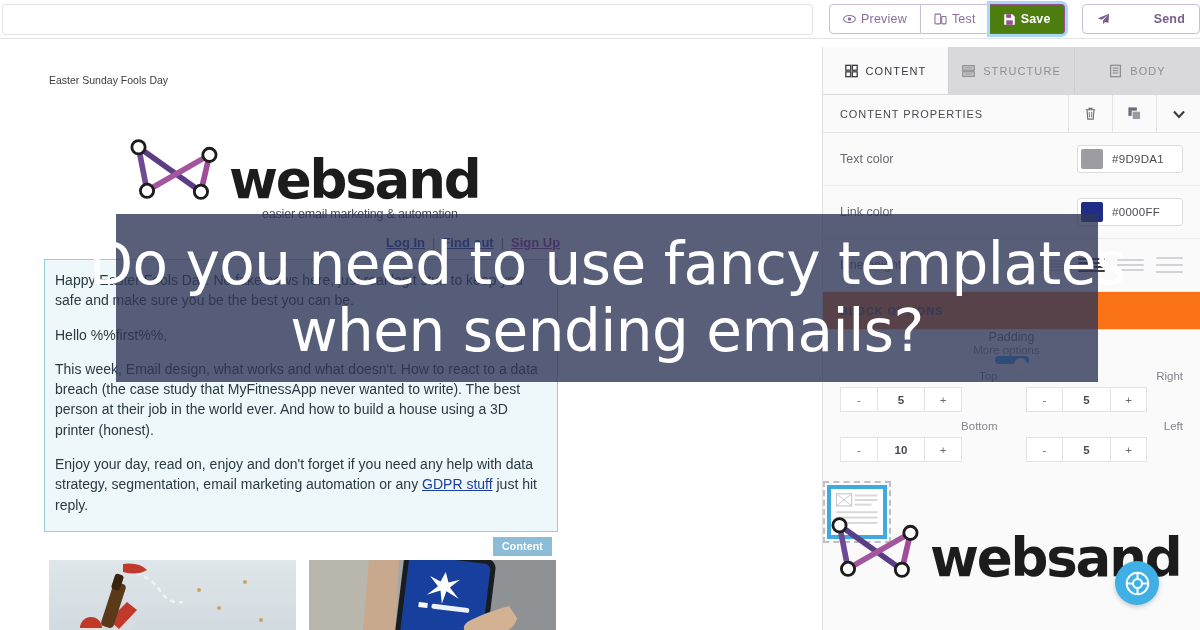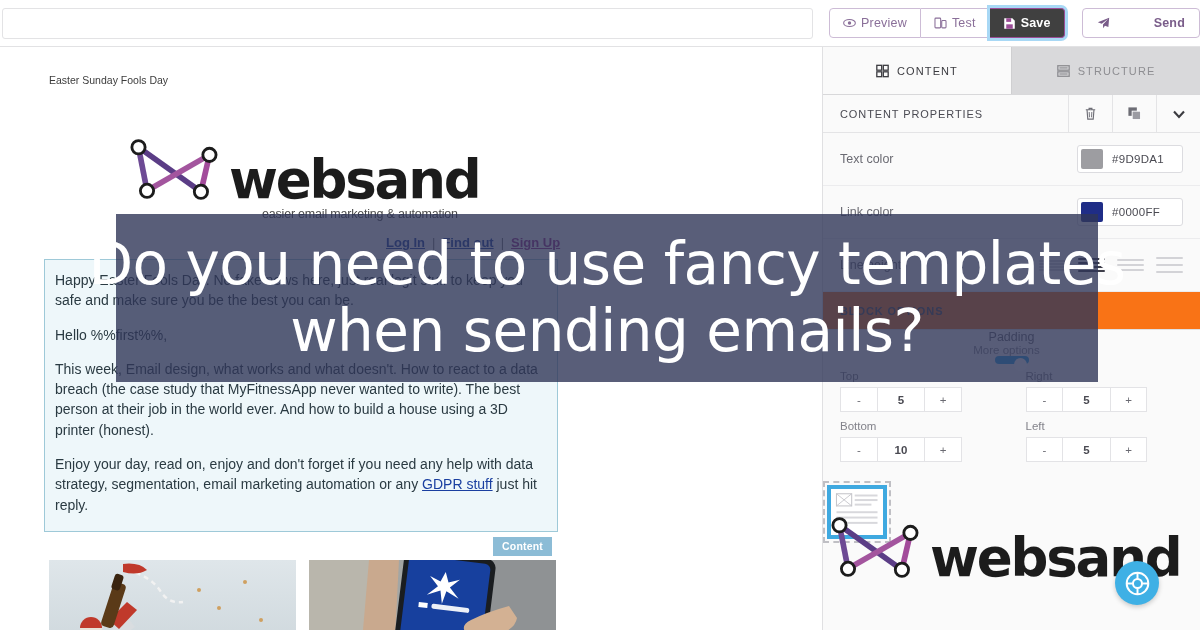--- a/index.html
+++ b/index.html
@@ -6,42 +6,42 @@
   html, body {
     width: 1200px; height: 630px;
     font-family: "Liberation Sans", sans-serif;
     background: #ffffff;
     overflow: hidden;
   }
   #app { position: relative; width: 1200px; height: 630px; }
 
   
   .topbar {
-    position: absolute; left: 0; top: 0; width: 1200px; height: 47px;
+    position: absolute; left: 0; top: 0; width: 1200px; height: 39px;
     background: #ffffff; border-bottom: 1px solid #e2e2e4;
     display: flex; align-items: center;
   }
   .subject-field {
     margin-left: 2px; width: 884px; height: 31px;
     border: 1px solid #e3e3e5; border-radius: 3px; background: #fff;
     font-size: 12px; color: #555; padding: 0 8px;
     display: flex; align-items: center;
   }
   .btn-group { display: flex; margin-left: 16px; }
   .tb-btn {
     height: 30px; padding: 0 13px;
     border: 1px solid #cdbcd6; background: #fff;
     display: flex; align-items: center; gap: 5px;
     font-size: 12.5px; color: #8a6f99; letter-spacing: .2px;
     cursor: pointer;
   }
   .tb-btn:first-child { border-radius: 4px 0 0 4px; }
   .tb-btn + .tb-btn { border-left: none; }
   .tb-btn.save {
-    background: #404040; color: #fff; border-color: #9b4d97;
+    background: #4d7c0f; color: #fff; border-color: #9b4d97;
     border-radius: 0 4px 4px 0; font-weight: bold;
     box-shadow: 0 0 0 3px #a8d8f5;
   }
   .tb-btn.send {
     margin-left: 17px; border-radius: 4px; border: 1px solid #cdbcd6;
     color: #7a5d8a; font-weight: bold; padding: 0 14px; gap: 44px;
   }
   .ico { display: inline-flex; width: 13px; height: 13px; align-items: center; justify-content: center; }
   .ico svg { display: block; }
 
@@ -139,21 +139,21 @@
   .lh { width: 27px; height: 20px; display: flex; flex-direction: column; justify-content: center; cursor: pointer; }
   .lh i { display: block; height: 2px; background: #d3d3d7; border-radius: 1px; }
   .lh.sel i { background: #3d3d4a; }
 
   .pad-head { height: 34px; display: flex; align-items: center; padding: 0 17px; flex-direction: column; }
   .pad-head .lbl { flex: 1; font-size: 12.5px; color: #6a6a72; }
   .pad-head .more { font-size: 11.5px; color: #8b8b93; margin-right: 10px; }
   .toggle { width: 34px; height: 17px; border-radius: 9px; background: #2aa3e8; position: relative; cursor: pointer; }
   .toggle::after { content:""; position:absolute; right:2px; top:2px; width:13px; height:13px; border-radius:50%; background:#fff; }
 
-  .pad-grid { display: grid; grid-template-columns: 1fr 1fr; gap: 0 28px; padding: 6px 17px 0; }
+  .pad-grid { display: grid; grid-template-columns: 1fr 1fr; gap: 0 28px; padding: 6px 17px 0; text-align: right; }
   .pad-cell { margin-bottom: 8px; }
   .pad-cell .nm { font-size: 11.5px; color: #83838b; margin-bottom: 5px; }
   .stepper { display: flex; width: 122px; height: 25px; }
   .stepper div {
     flex: 1; border: 1px solid #e3e3e6; background: #fff;
     display: flex; align-items: center; justify-content: center;
     font-size: 11.5px; color: #6a6a72; cursor: pointer;
   }
   .stepper div + div { border-left: none; }
   .stepper .val { flex: 1.3; font-weight: bold; color: #4a4a52; cursor: default; }
@@ -346,20 +346,31 @@
         <span class="ico">
           <svg viewBox="0 0 16 16" width="16" height="16">
               <rect x="1" y="1.5" width="14" height="5.5" fill="none" stroke="#8e8e92" stroke-width="1.6"></rect>
               <rect x="1" y="9" width="14" height="5.5" fill="none" stroke="#8e8e92" stroke-width="1.6"></rect>
               <line x1="3" y1="4.2" x2="13" y2="4.2" stroke="#8e8e92" stroke-width="1.4"></line>
               <line x1="3" y1="11.7" x2="13" y2="11.7" stroke="#8e8e92" stroke-width="1.4"></line>
             </svg>
         </span>
         <span>STRUCTURE</span>
       </div>
+      <div class="tab">
+        <span class="ico">
+          <svg viewBox="0 0 16 16" width="16" height="16">
+              <rect x="2" y="1" width="12" height="14" fill="none" stroke="#8e8e92" stroke-width="1.6"></rect>
+              <line x1="4.5" y1="4.5" x2="11.5" y2="4.5" stroke="#8e8e92" stroke-width="1.4"></line>
+              <line x1="4.5" y1="7.5" x2="11.5" y2="7.5" stroke="#8e8e92" stroke-width="1.4"></line>
+              <line x1="4.5" y1="10.5" x2="11.5" y2="10.5" stroke="#8e8e92" stroke-width="1.4"></line>
+            </svg>
+        </span>
+        <span>BODY</span>
+      </div>
     </div>
 
     <div class="sec-head">
       <div class="title">CONTENT PROPERTIES</div>
       <div class="act">
         <svg viewBox="0 0 16 16" width="15" height="15">
             <path d="M3 4h10M6.5 4V2.5h3V4M4.3 4l.8 10h5.8l.8-10" fill="none" stroke="#6d6d75" stroke-width="1.2"></path>
             <line x1="6.6" y1="6.4" x2="6.9" y2="12" stroke="#6d6d75" stroke-width="1"></line>
             <line x1="9.4" y1="6.4" x2="9.1" y2="12" stroke="#6d6d75" stroke-width="1"></line>
           </svg>

